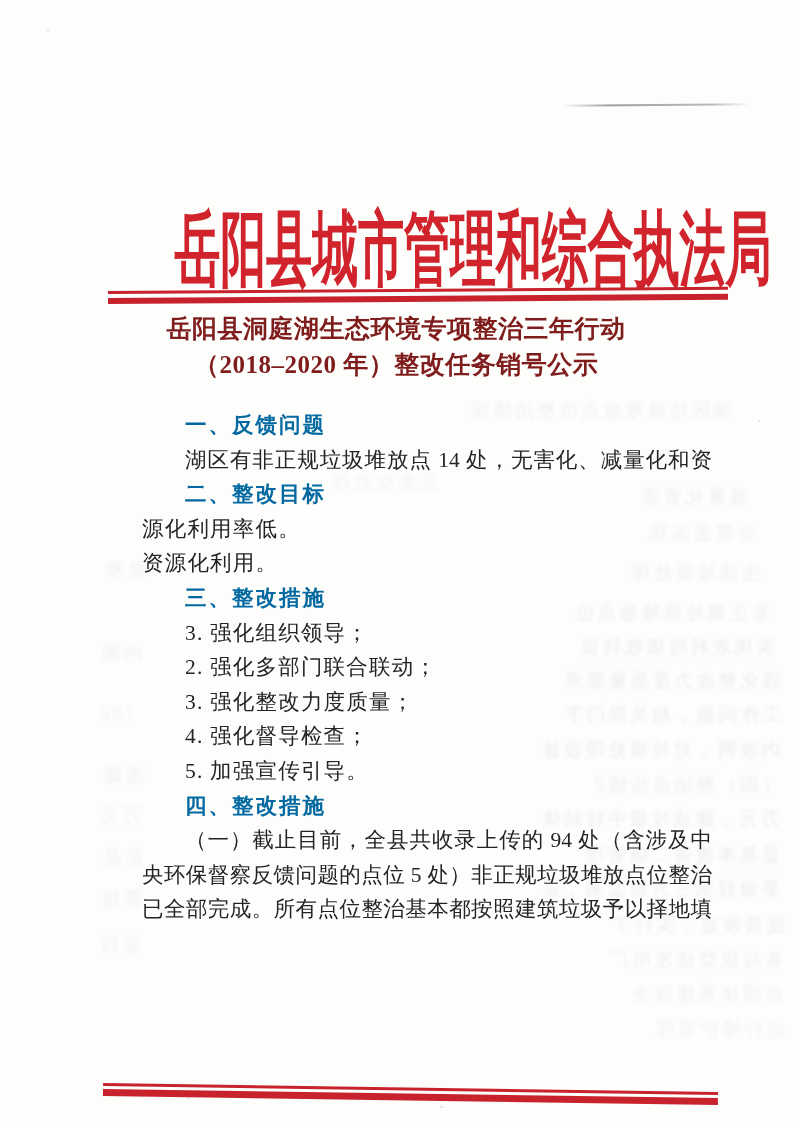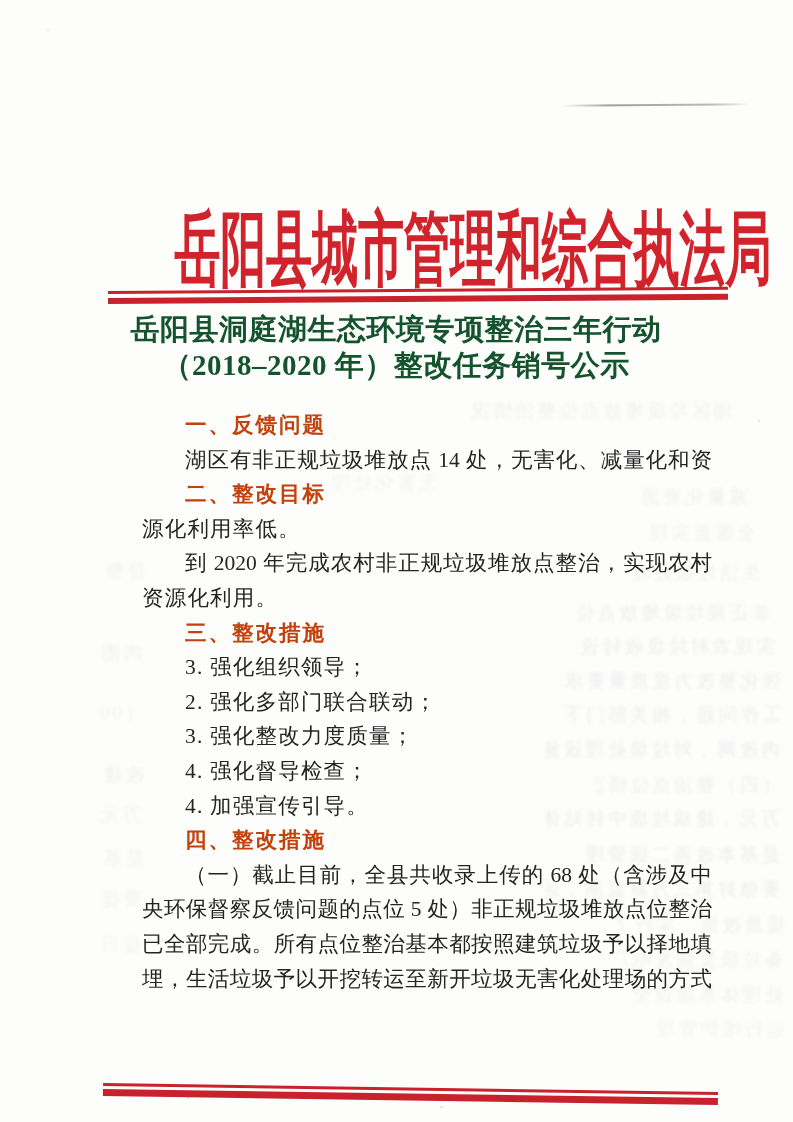--- a/index.html
+++ b/index.html
@@ -35,34 +35,34 @@
   .rule{position:absolute;}
   .rule .thin{background:#c8232c;height:2.5px;}
   .rule .thick{background:#c8232c;height:6px;margin-top:4px;}
   .rule-top{left:108px;top:291px;width:620px;transform:rotate(-.4deg);transform-origin:left center;}
   .rule-bottom{left:103px;top:1083px;width:615px;transform:rotate(.85deg);transform-origin:left center;}
   .rule-bottom .thin{height:3px;}
   .rule-bottom .thick{height:7px;margin-top:3px;}
   
   .doc-title{
     position:absolute;top:311px;left:56px;width:680px;
-    text-align:center;font-weight:bold;font-size:29px;line-height:36px;
-    color:#14532d;letter-spacing:.5px;
+    text-align:center;font-weight:bold;font-size:25px;line-height:36px;
+    color:#7f1d1d;letter-spacing:.5px;
   }
   
   .body{
     position:absolute;left:142px;top:408px;width:570px;
     font-size:21.5px;color:#242424;
   }
   .bl{height:34.6px;line-height:34.6px;white-space:nowrap;letter-spacing:1.2px;}
   .bl.ind{padding-left:43px;}
   .bl.j{white-space:normal;text-align:justify;text-align-last:justify;letter-spacing:0;}
   .bl.h{
     font-family:"Liberation Sans","DejaVu Sans",sans-serif;
-    font-weight:bold;color:#c2410c;letter-spacing:2px;
+    font-weight:bold;color:#0369a1;letter-spacing:2px;
   }
 </style>
 </head>
 <body>
 
 <div class="page">
 
   <div class="scanline"></div>
   <div class="bleed-layer">
       <div class="bleed" style="top: 398px; left: 432px; width: 300px; opacity: 0.09;">湖区垃圾堆放点位整治情况</div>
@@ -103,33 +103,31 @@
   <div class="doc-title">
     <div>岳阳县洞庭湖生态环境专项整治三年行动</div>
     <div>（2018–2020 年）整改任务销号公示</div>
   </div>
 
   <div class="body">
     <div class="bl ind h">一、反馈问题</div>
     <div class="bl ind j">湖区有非正规垃圾堆放点 14 处，无害化、减量化和资</div>
     <div class="bl ind h">二、整改目标</div>
     <div class="bl">源化利用率低。</div>
-    <div class="bl ind j">到 2020 年完成农村非正规垃圾堆放点整治，实现农村</div>
     <div class="bl">资源化利用。</div>
     <div class="bl ind h">三、整改措施</div>
     <div class="bl ind">3. 强化组织领导；</div>
     <div class="bl ind">2. 强化多部门联合联动；</div>
     <div class="bl ind">3. 强化整改力度质量；</div>
     <div class="bl ind">4. 强化督导检查；</div>
-    <div class="bl ind">4. 加强宣传引导。</div>
+    <div class="bl ind">5. 加强宣传引导。</div>
     <div class="bl ind h">四、整改措施</div>
-    <div class="bl ind j">（一）截止目前，全县共收录上传的 68 处（含涉及中</div>
+    <div class="bl ind j">（一）截止目前，全县共收录上传的 94 处（含涉及中</div>
     <div class="bl j">央环保督察反馈问题的点位 5 处）非正规垃圾堆放点位整治</div>
     <div class="bl j">已全部完成。所有点位整治基本都按照建筑垃圾予以择地填</div>
-    <div class="bl j">埋，生活垃圾予以开挖转运至新开垃圾无害化处理场的方式</div>
   </div>
 
   <div class="rule rule-bottom">
     <div class="thin"></div>
     <div class="thick"></div>
   </div>
 
   <div class="speck" style="top:29px;left:47px;width:2px;height:2px;opacity:.35;"></div>
   <div class="speck" style="top:1097px;left:187px;width:3px;height:2px;opacity:.3;"></div>
   <div class="speck" style="top:1106px;left:440px;width:3px;height:2px;opacity:.3;"></div>

